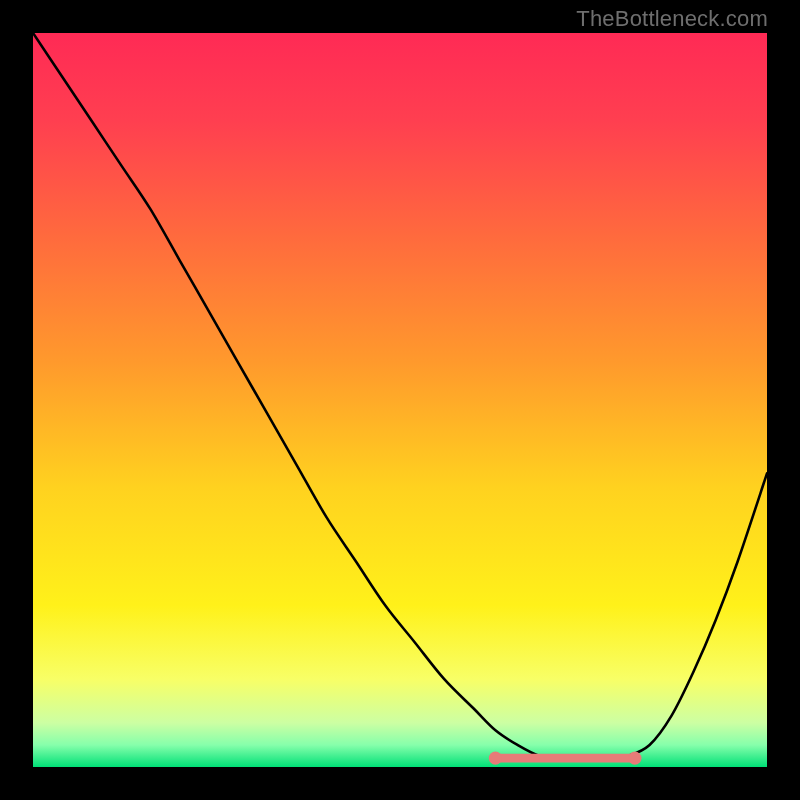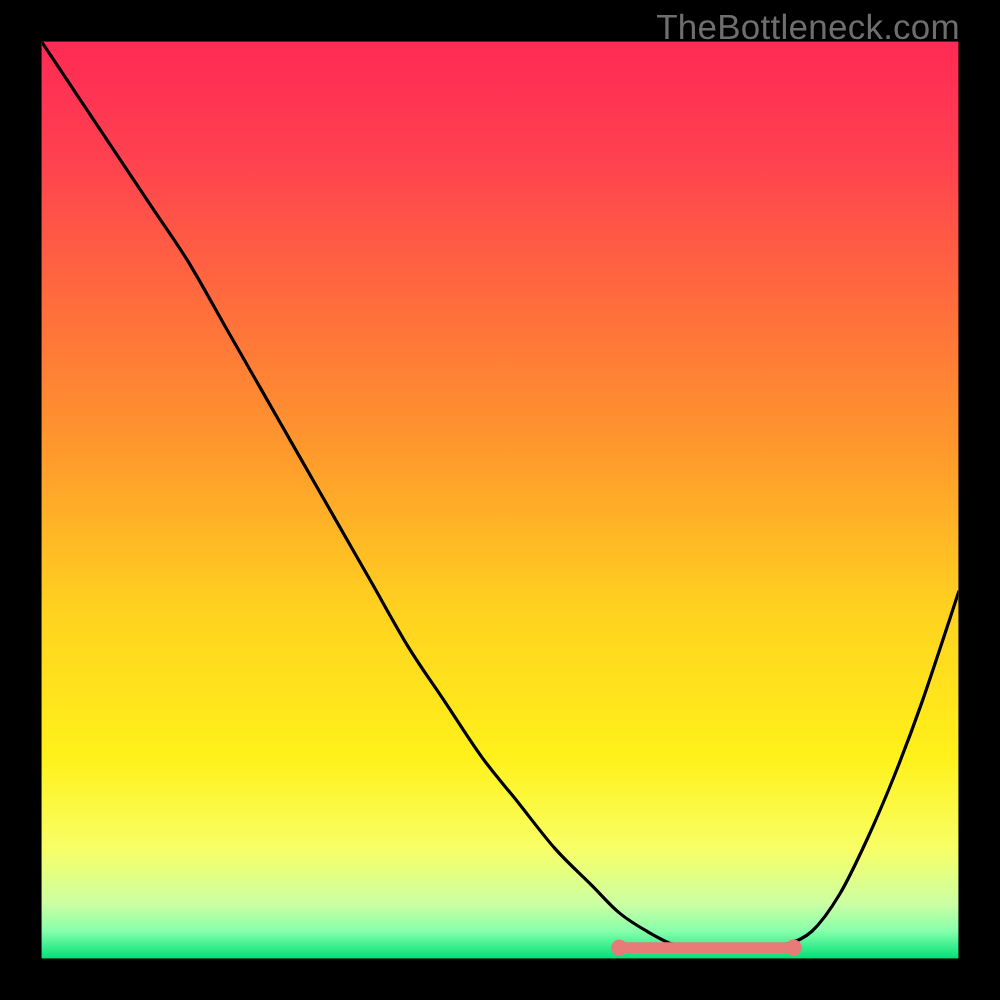--- a/index.html
+++ b/index.html
@@ -33,21 +33,21 @@
   .curve-layer {
     position: absolute;
     inset: 0;
   }
   .watermark {
     position: absolute;
     top: 6px;
     right: 32px;
     color: #6e6e6e;
     font-family: Arial, Helvetica, sans-serif;
-    font-size: 28px;
+    font-size: 22px;
     font-weight: 500;
     letter-spacing: 0.2px;
   }
 </style>
 </head>
 <body>
 
 <div class="frame">
   <div class="watermark">TheBottleneck.com</div>
 

